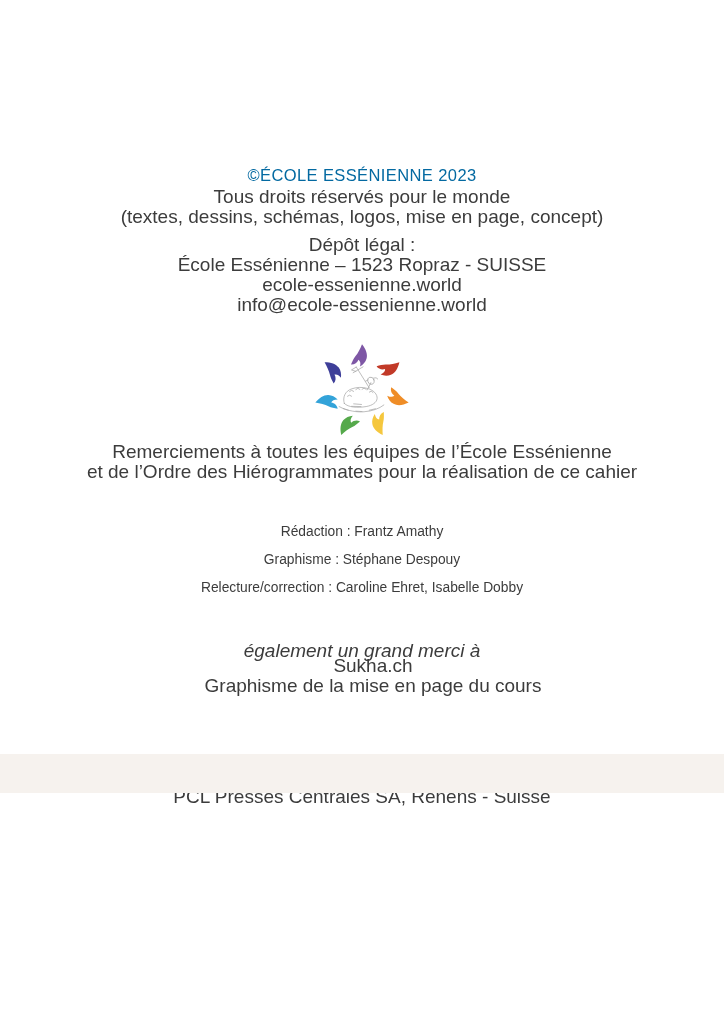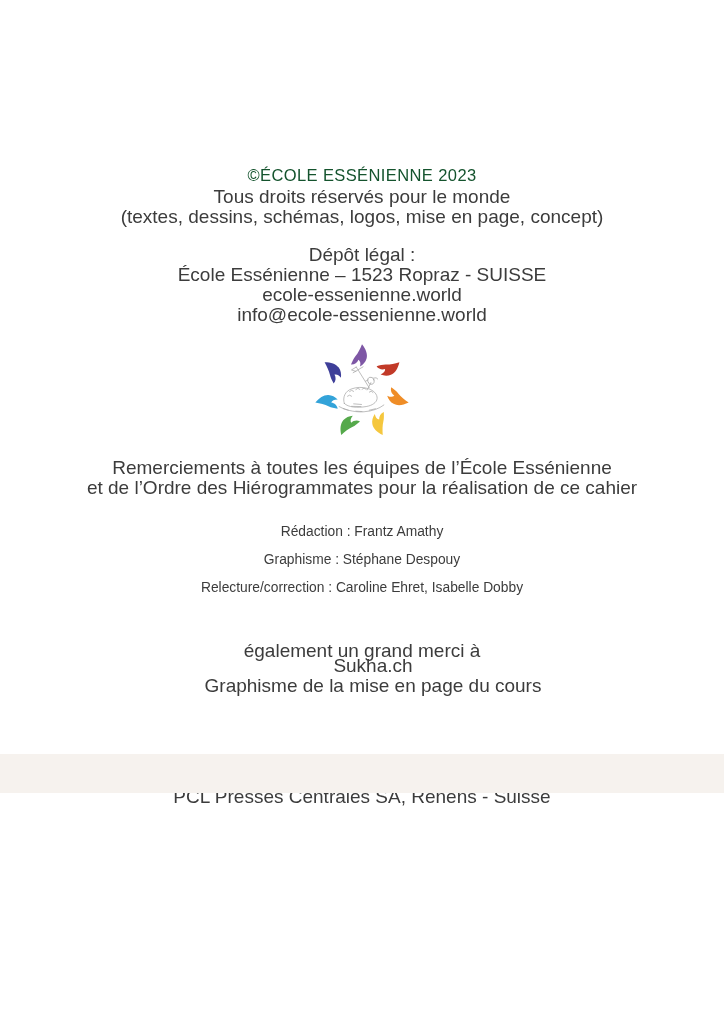--- a/index.html
+++ b/index.html
@@ -5,38 +5,38 @@
   html,body{margin:0;padding:0;background:#ffffff;}
   .page{
     position:relative;
     width:724px;height:1024px;
     background:#ffffff;
     overflow:hidden;
     font-family:"Liberation Sans","DejaVu Sans",sans-serif;
     color:#3c3c3c;
   }
   .blk{position:absolute;left:0;right:0;text-align:center;}
-  .t-title{font-size:16.5px;line-height:24px;letter-spacing:0.4px;color:#14532d;}
+  .t-title{font-size:16.5px;line-height:24px;letter-spacing:0.4px;color:#0369a1;}
   .t-body{font-size:19px;line-height:20px;}
   .t-credit{font-size:13.8px;line-height:28px;}
   .logo-svg{position:absolute;left:310px;top:340px;}
   .torn{position:absolute;left:0;bottom:0;}
 </style>
 </head>
 <body>
 
 <div class="page">
 
   <div class="blk" style="top:163px;">
     <div class="t-title">©ÉCOLE ESSÉNIENNE 2023</div>
     <div class="t-body">Tous droits réservés pour le monde</div>
     <div class="t-body">(textes, dessins, schémas, logos, mise en page, concept)</div>
   </div>
 
-  <div class="blk t-body" style="top:245px;">
+  <div class="blk t-body" style="top:235px;">
     <div>Dépôt légal :</div>
     <div>École Essénienne – 1523 Ropraz - SUISSE</div>
     <div>ecole-essenienne.world</div>
     <div>info@ecole-essenienne.world</div>
   </div>
 
   <svg class="logo-svg" width="104" height="104" viewBox="0 0 100 100">
     <g>
       <path transform="translate(50,17) rotate(0)" d="M0,-13 C3.8,-8.2 5.6,-3.4 4.4,0.9 C3.5,4.1 1.2,6.8 -1.9,8.6 C-1.1,5.2 -1.6,3.2 -3.4,1.9 C-4.6,4.9 -7.4,6.9 -10.6,6.6 C-9.2,3.6 -8.2,0.9 -6.2,-1.5 C-3.8,-4.4 -1.8,-8.6 0,-13 Z" fill="#7e57a5"></path>
       <path transform="translate(75.8,29.4) rotate(51.4)" d="M0,-13 C3.8,-8.2 5.6,-3.4 4.4,0.9 C3.5,4.1 1.2,6.8 -1.9,8.6 C-1.1,5.2 -1.6,3.2 -3.4,1.9 C-4.6,4.9 -7.4,6.9 -10.6,6.6 C-9.2,3.6 -8.2,0.9 -6.2,-1.5 C-3.8,-4.4 -1.8,-8.6 0,-13 Z" fill="#c23a28"></path>
@@ -59,32 +59,32 @@
       <path d="M55,48 C56.5,45.5 57.5,43 58.5,41"></path>
       <ellipse cx="58.6" cy="39.2" rx="3" ry="3.5" transform="rotate(-18 58.6 39.2)"></ellipse>
       <path d="M61,36.6 q3,-1.2 4.2,0.8 M55.8,38.4 l-2.4,1.2"></path>
 
       <path d="M57,46 L44.5,26"></path>
       <path d="M41.5,31.5 L51,25.8"></path>
       <path d="M44.5,26 l-4.6,2.8 l4.2,1.4"></path>
     </g>
   </svg>
 
-  <div class="blk t-body" style="top:458px;text-align:center;">
+  <div class="blk t-body" style="top:442px;text-align:center;">
     <div>Remerciements à toutes les équipes de l’École Essénienne</div>
     <div>et de l’Ordre des Hiérogrammates pour la réalisation de ce cahier</div>
   </div>
 
   <div class="blk t-credit" style="top:518px;">
     <div>Rédaction : Frantz Amathy</div>
     <div>Graphisme : Stéphane Despouy</div>
     <div>Relecture/correction :  Caroline Ehret, Isabelle Dobby</div>
   </div>
 
-  <div class="blk t-body" style="top:641px;">également un grand merci à</div>
+  <div class="blk t-body" style="top:641px;font-style:italic;">également un grand merci à</div>
 
   <div class="blk t-body" style="top:656px;margin-left:22px;">
     <div>Sukha.ch</div>
     <div>Graphisme de la mise en page du cours</div>
   </div>
 
   <div class="blk t-body" style="top:754px;">
     <div>Jan Kop iva sur Unsplash</div>
     <div>Photo de couverture</div>
   </div>

